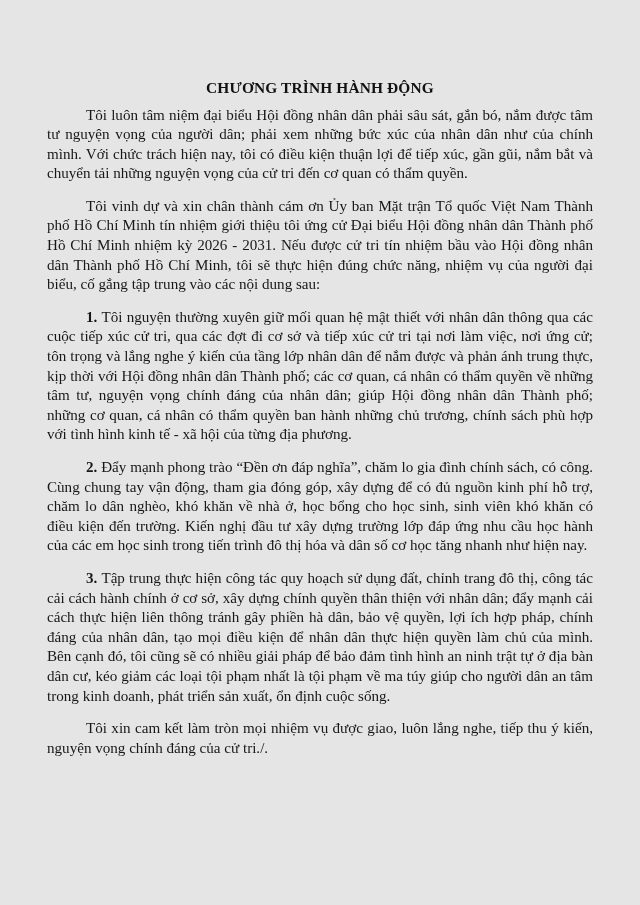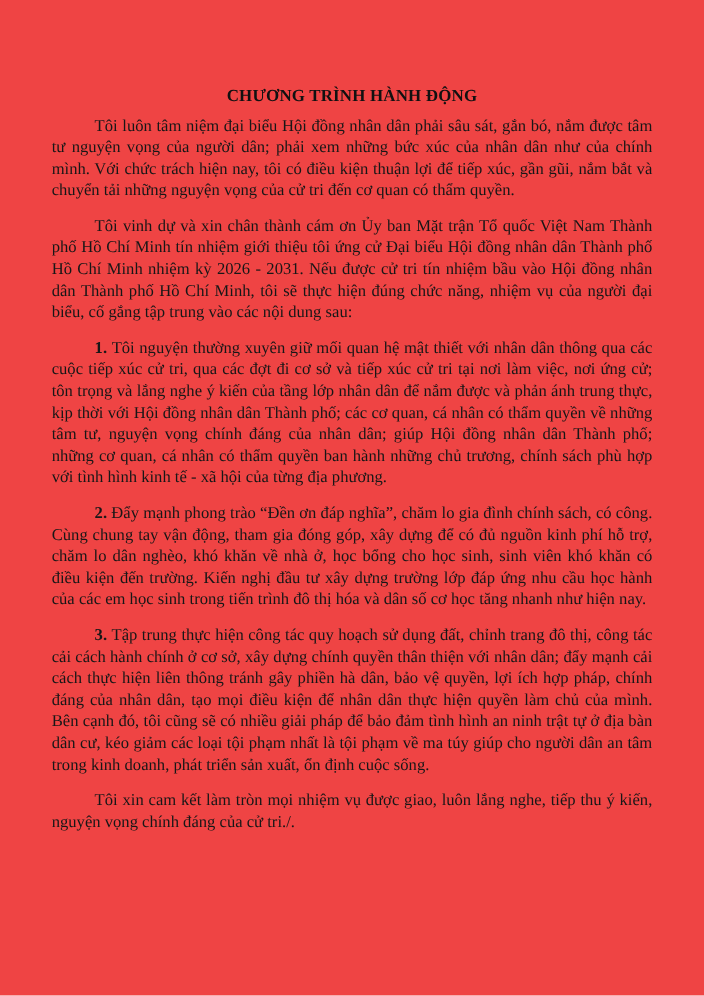--- a/index.html
+++ b/index.html
@@ -12,21 +12,21 @@
     width: 640px;
     height: 905px;
     font-family: "Liberation Serif", "DejaVu Serif", serif;
     color: #1a1a1a;
     -webkit-font-smoothing: antialiased;
   }
   .page {
     position: relative;
     width: 640px;
     height: 905px;
-    background: #ef4444;
+    background: #e5e5e5;
     box-sizing: border-box;
     padding: 78px 47px 0 47px;
     overflow: hidden;
   }
   .doc-title {
     text-align: center;
     font-weight: bold;
     font-size: 15.4px;
     line-height: 19.5px;
     letter-spacing: 0.15px;

